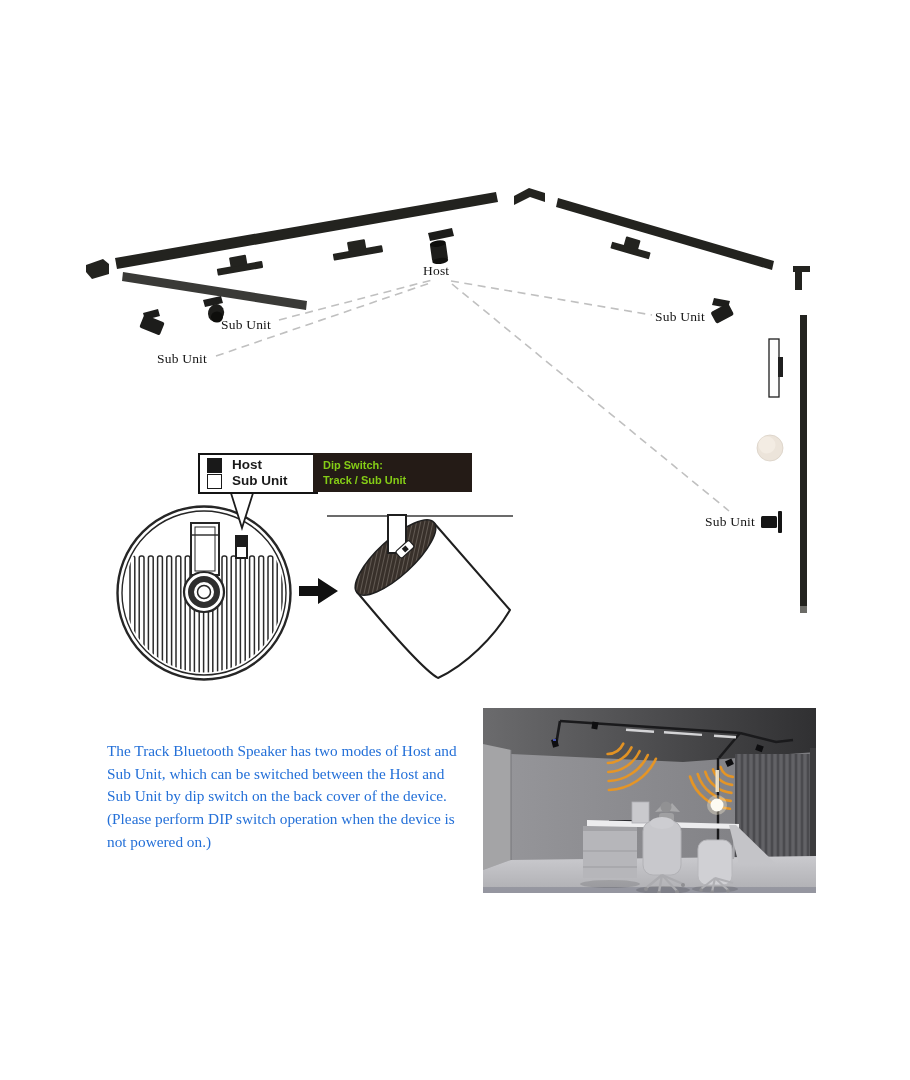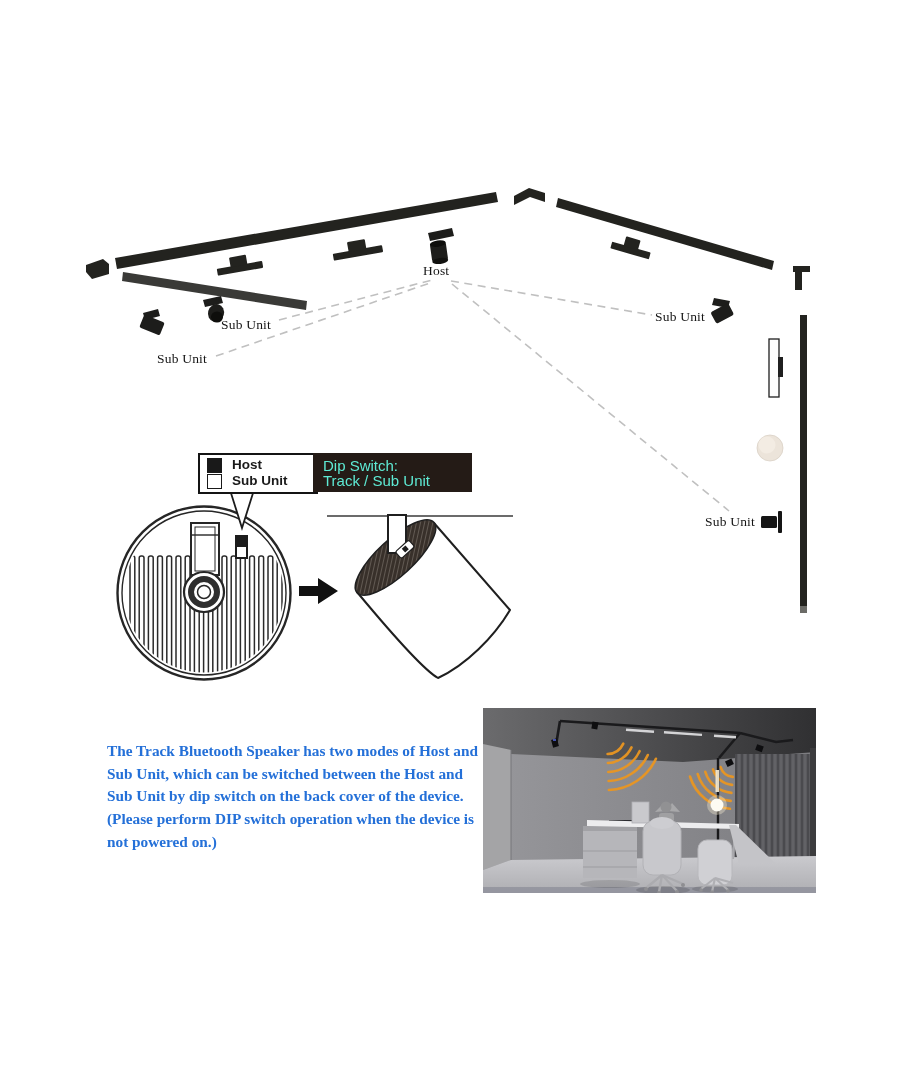--- a/index.html
+++ b/index.html
@@ -10,25 +10,25 @@
   
   .legend-white{position:absolute;left:198px;top:453px;width:109px;height:35px;
                 background:#ffffff;border:2px solid #141414;padding:2px 0 0 7px;z-index:5;}
   .legend-row{display:flex;align-items:center;height:16px;}
   .legend-swatch{width:13px;height:13px;margin-right:10px;flex:0 0 auto;}
   .swatch-filled{background:#191919;border:1.5px solid #191919;}
   .swatch-open{background:#ffffff;border:1.5px solid #191919;}
   .legend-row span{font-family:"Liberation Sans",sans-serif;font-weight:700;font-size:13.5px;color:#1a1a1a;line-height:14px;}
   .legend-dark{position:absolute;left:313px;top:453px;width:149px;height:29px;background:#241b16;
                padding:5px 0 5px 10px;z-index:5;display:flex;flex-direction:column;justify-content:center;}
-  .legend-dark div{font-family:"Liberation Sans",sans-serif;font-weight:400;font-size:15px;
-                   color:#5eead4;line-height:15px;white-space:nowrap;}
+  .legend-dark div{font-family:"Liberation Sans",sans-serif;font-weight:700;font-size:11px;
+                   color:#84cc16;line-height:15px;white-space:nowrap;}
   
   .note{position:absolute;left:107px;top:740px;width:382px;
-        font-family:"Liberation Serif",serif;font-weight:700;font-size:15.3px;line-height:22.7px;
+        font-family:"Liberation Serif",serif;font-weight:400;font-size:15.3px;line-height:22.7px;
         color:#2470d8;white-space:pre-line;}
   
   .photo{position:absolute;left:483px;top:708px;width:333px;height:185px;overflow:hidden;background:#8e8e92;}
 </style>
 </head>
 <body>
 
 <div class="page">
 
   <svg class="diagram-svg" width="910" height="700" viewBox="0 0 910 700">

